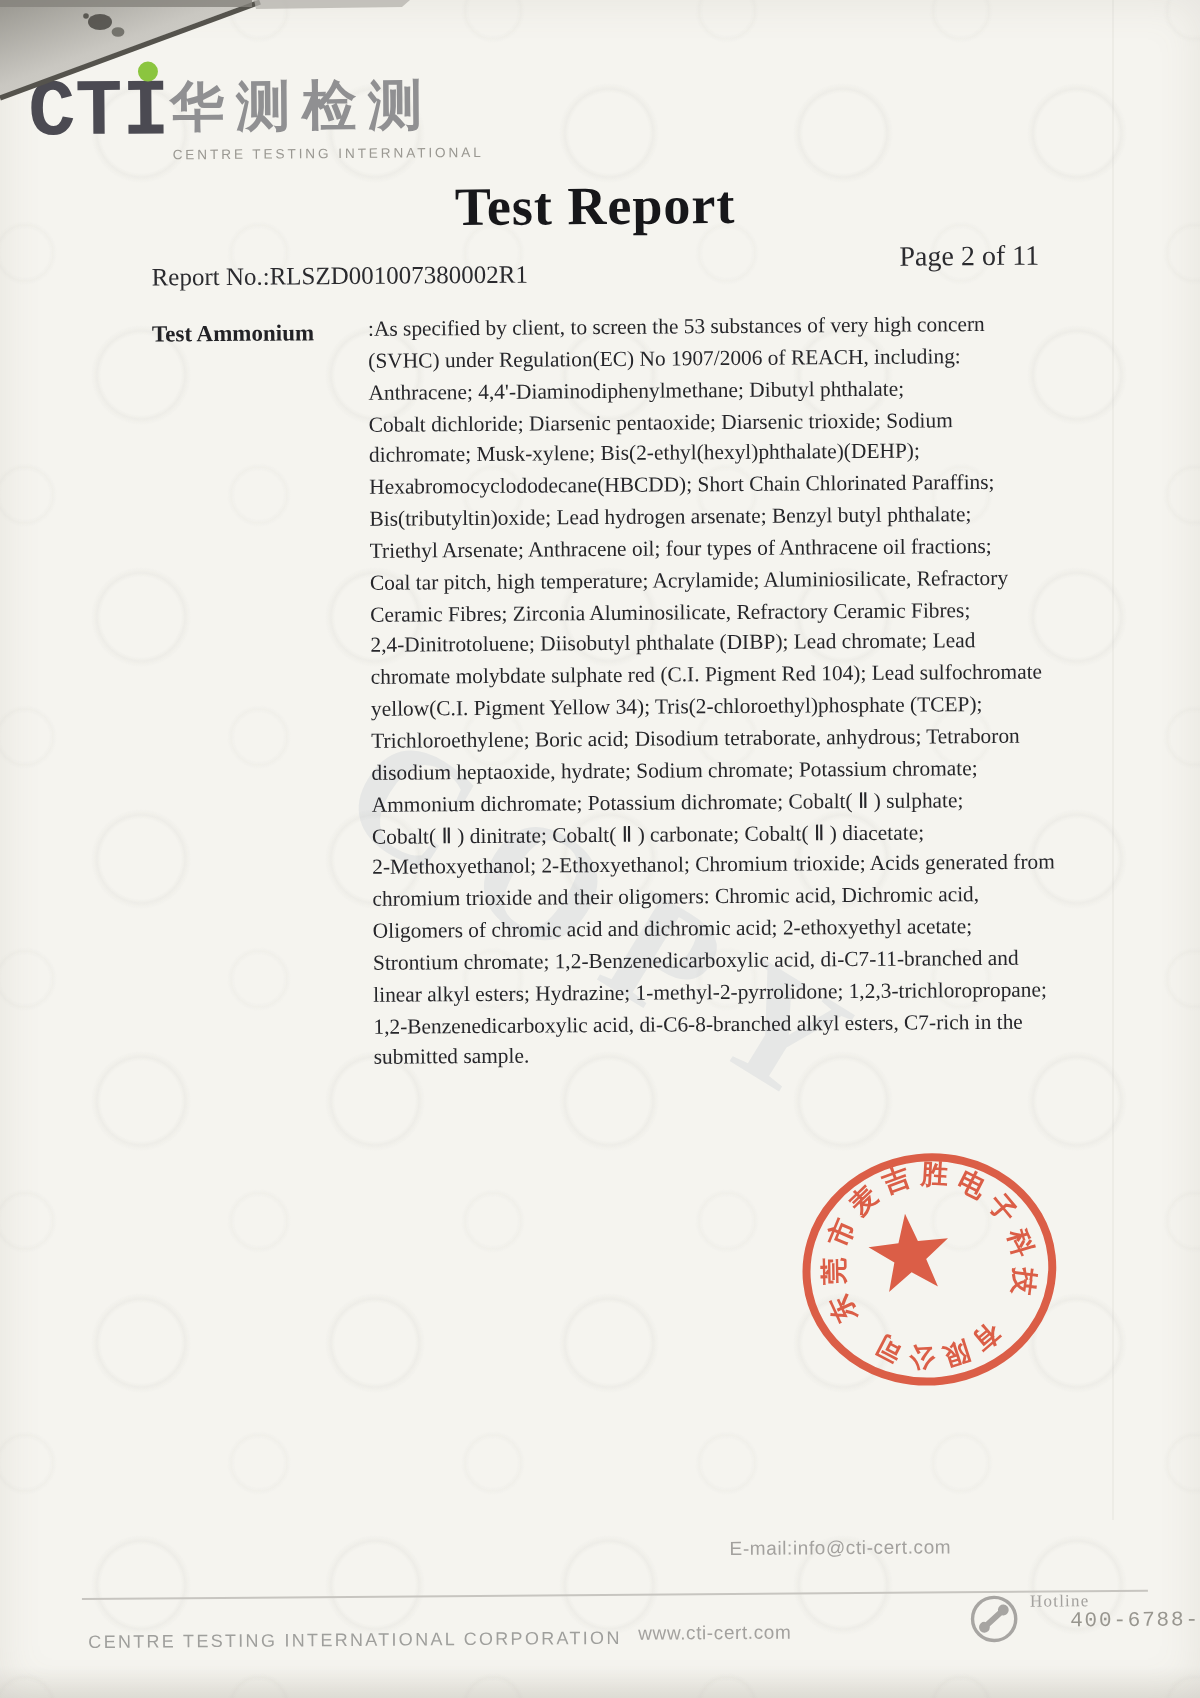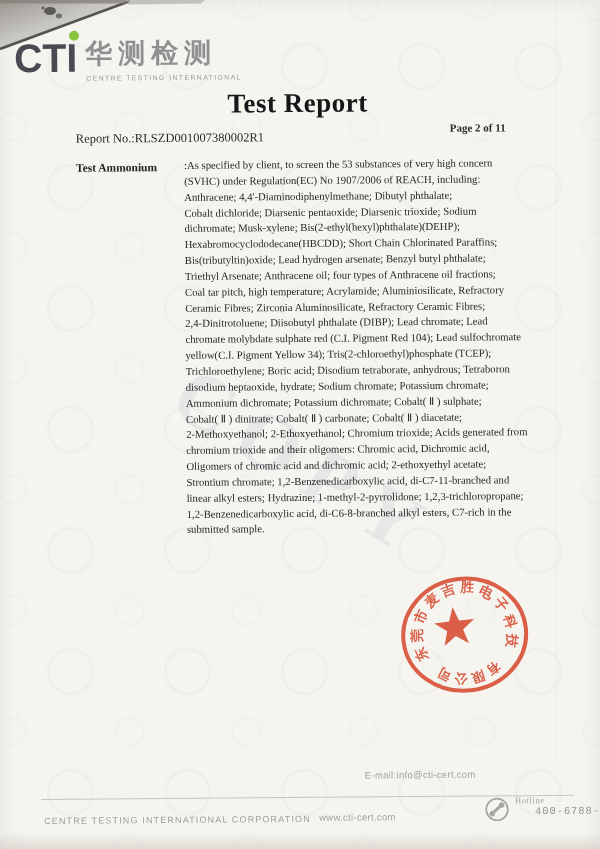--- a/index.html
+++ b/index.html
@@ -21,21 +21,21 @@
   
   .page::after{
     content:"";position:absolute;left:0;right:0;bottom:0;height:16px;z-index:4;pointer-events:none;
     background:linear-gradient(to bottom, rgba(160,155,140,0) , rgba(150,145,130,0.18));
   }
   .sheet{position:absolute;inset:0;transform:rotate(-0.45deg);transform-origin:300px 420px;z-index:2;}
 
   
   .logo-block{position:absolute;left:17px;top:28px;height:56px;}
   .logo-text{
-    font-family:Liberation Sans, sans-serif;font-weight:bold;font-size:40px;line-height:1;
+    font-family:Liberation Mono, monospace;font-weight:bold;font-size:40px;line-height:1;
     color:#4b4a52;letter-spacing:0px;display:inline-block;margin-top:8px;transform:scaleX(0.98);
     transform-origin:left top;
   }
   .logo-dot{position:absolute;left:55px;top:1px;width:10px;height:10px;border-radius:50%;background:#8bc53f;}
   .logo-cn{
     position:absolute;left:88px;top:38px;
     font-family:"Liberation Sans",sans-serif;font-weight:bold;font-size:27px;line-height:1.1;
     color:#909092;letter-spacing:6px;white-space:nowrap;text-align:center;
   }
   .logo-sub{
@@ -43,21 +43,21 @@
     font-family:"Liberation Sans",sans-serif;font-size:6.8px;letter-spacing:1.45px;
     color:#9a9892;white-space:nowrap;
   }
 
   
   .doc-title{
     position:absolute;left:0;right:0;top:88px;text-align:center;
     font-weight:bold;font-size:27px;color:#17171a;letter-spacing:0.5px;
   }
   .report-no{position:absolute;left:78px;top:130px;font-size:12.5px;color:#2b2b2f;}
-  .page-label{position:absolute;left:452px;top:123px;font-size:11px;color:#2b2b2f;font-weight:bold;}
+  .page-label{position:absolute;left:452px;top:123px;font-size:14px;color:#2b2b2f;}
 
   
   .req-label{position:absolute;left:78px;top:160px;font-size:11.5px;font-weight:bold;color:#222226;}
   .req-body{
     position:absolute;left:186px;top:157px;z-index:2;
     font-size:10.7px;line-height:15.85px;color:#26262a;white-space:pre;
   }
 
   
   .copy-mark{

